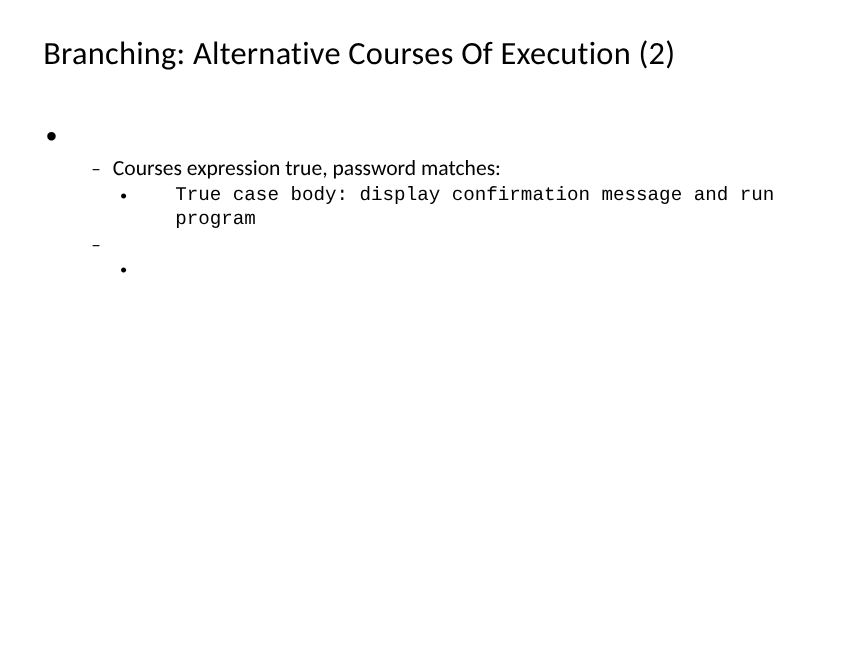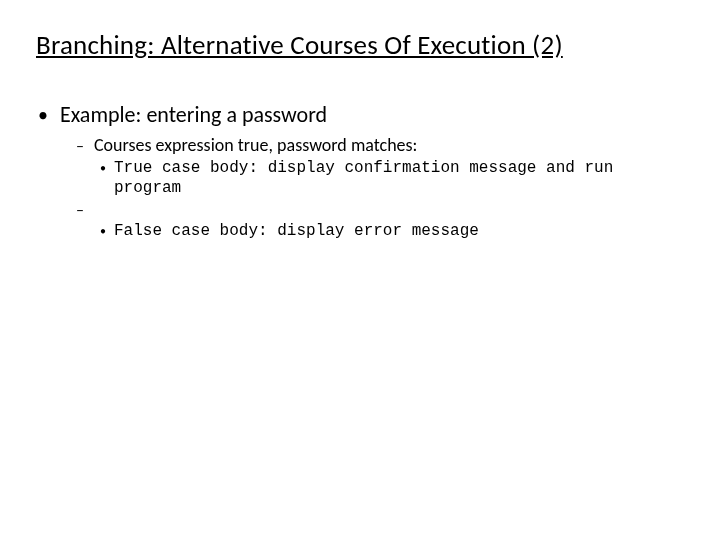--- a/index.html
+++ b/index.html
@@ -11,21 +11,20 @@
     color: #000;
     padding: 24px 36px 24px 36px;
     position: relative;
   }
   .title {
     font-size: 27px;
     font-weight: 400;
     margin-bottom: 40px;
     margin-top: 4px;
     letter-spacing: 0.2px;
-    text-decoration: underline;
   }
   .lvl1 {
     font-size: 22px;
     margin-left: 2px;
     margin-bottom: 6px;
     display: flex;
     align-items: baseline;
   }
   .lvl1 .bullet {
     width: 22px;
@@ -56,43 +55,42 @@
   .lvl3 .bullet {
     width: 14px;
     flex-shrink: 0;
     font-size: 12px;
     padding-top: 2px;
   }
   .mono {
     font-family: "Courier New", Courier, monospace;
     font-size: 16px;
     line-height: 1.25;
+    margin-left: 32px;
   }
   .lvl3 .content { max-width: 560px; }
 </style>
 </head>
 <body>
 
 <div class="title">Branching: Alternative Courses Of Execution (2)</div>
 
 <div class="lvl1">
   <span class="bullet">•</span>
-  <span>Example: entering a password</span>
 </div>
 
 <div class="lvl2">
   <span class="bullet">–</span>
   <span>Courses expression true, password matches:</span>
 </div>
 
 <div class="lvl3">
   <span class="bullet">•</span>
   <span class="content mono">True case body: display confirmation message and run program</span>
 </div>
 
 <div class="lvl2">
   <span class="bullet">–</span>
 </div>
 
 <div class="lvl3">
   <span class="bullet">•</span>
-  <span class="content mono">False case body: display error message</span>
 </div>
 
 </body></html>

